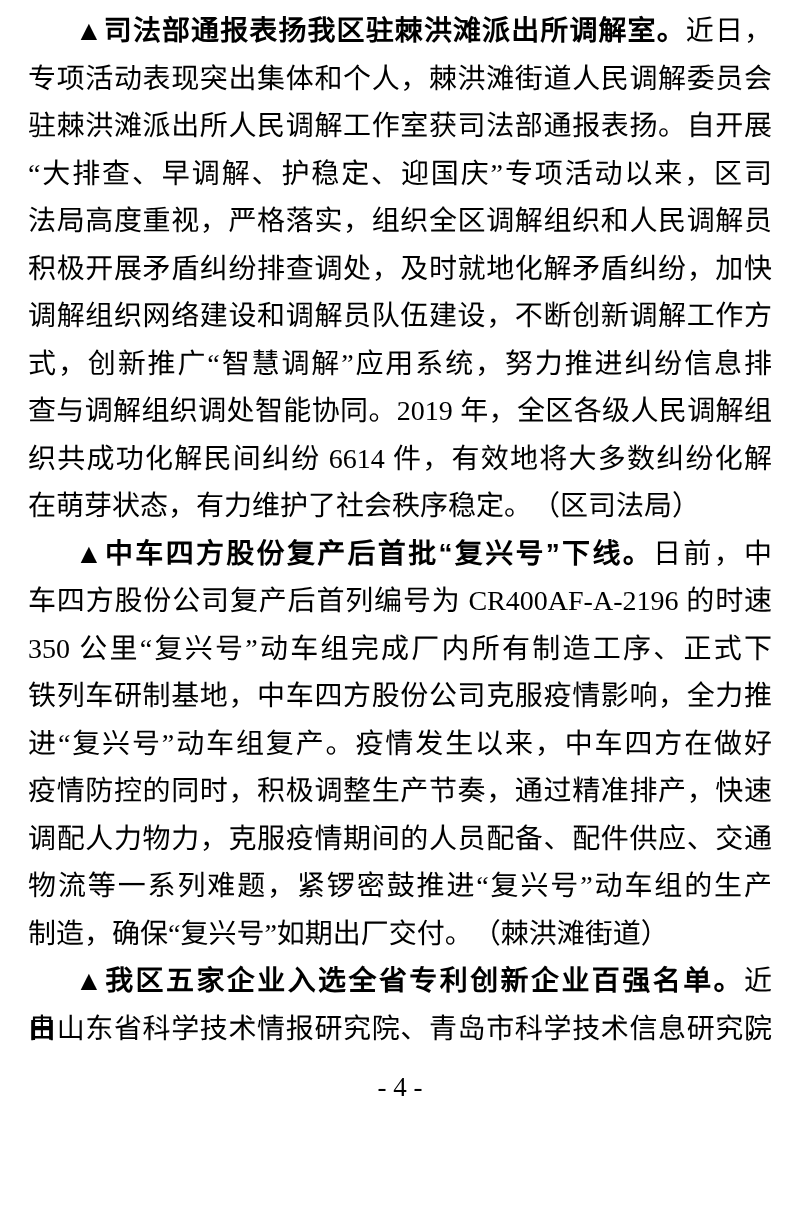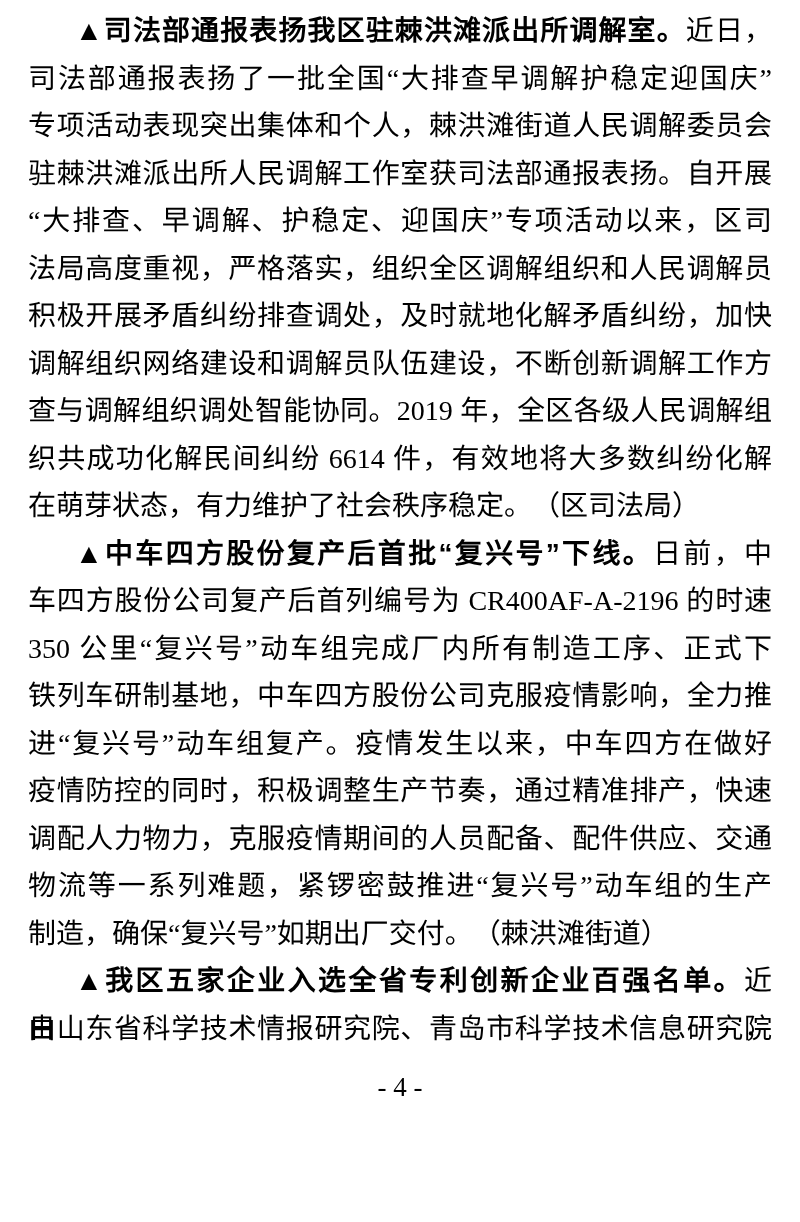--- a/index.html
+++ b/index.html
@@ -62,27 +62,27 @@
     color: #000000;
   }
 </style>
 </head>
 <body>
 
 <div class="page">
   <div class="content" id="content">
       <div class="paragraph">
         <div class="line fill indent"><span class="seg heading">▲司法部通报表扬我区驻棘洪滩派出所调解室。</span><span class="seg">近日，</span></div>
-        <div class="line fill"><span class="seg">司法部通报表扬了一批全国“大排查早调解护稳定迎国庆”</span></div>
         <div class="line fill"><span class="seg">专项活动表现突出集体和个人，棘洪滩街道人民调解委员会</span></div>
         <div class="line fill"><span class="seg">驻棘洪滩派出所人民调解工作室获司法部通报表扬。自开展</span></div>
         <div class="line fill"><span class="seg">“大排查、早调解、护稳定、迎国庆”专项活动以来，区司</span></div>
         <div class="line fill"><span class="seg">法局高度重视，严格落实，组织全区调解组织和人民调解员</span></div>
         <div class="line fill"><span class="seg">积极开展矛盾纠纷排查调处，及时就地化解矛盾纠纷，加快</span></div>
         <div class="line fill"><span class="seg">调解组织网络建设和调解员队伍建设，不断创新调解工作方</span></div>
+        <div class="line fill"><span class="seg">式，创新推广“智慧调解”应用系统，努力推进纠纷信息排</span></div>
         <div class="line fill"><span class="seg">查与调解组织调处智能协同。2019 年，全区各级人民调解组</span></div>
         <div class="line fill"><span class="seg">织共成功化解民间纠纷 6614 件，有效地将大多数纠纷化解</span></div>
         <div class="line split">
           <span class="seg">在萌芽状态，有力维护了社会秩序稳定。</span>
           <span class="seg">（区司法局）</span>
         </div>
       </div>
       <div class="paragraph">
         <div class="line fill indent"><span class="seg heading">▲中车四方股份复产后首批“复兴号”下线。</span><span class="seg">日前，中</span></div>
         <div class="line fill"><span class="seg">车四方股份公司复产后首列编号为 CR400AF-A-2196 的时速</span></div>

